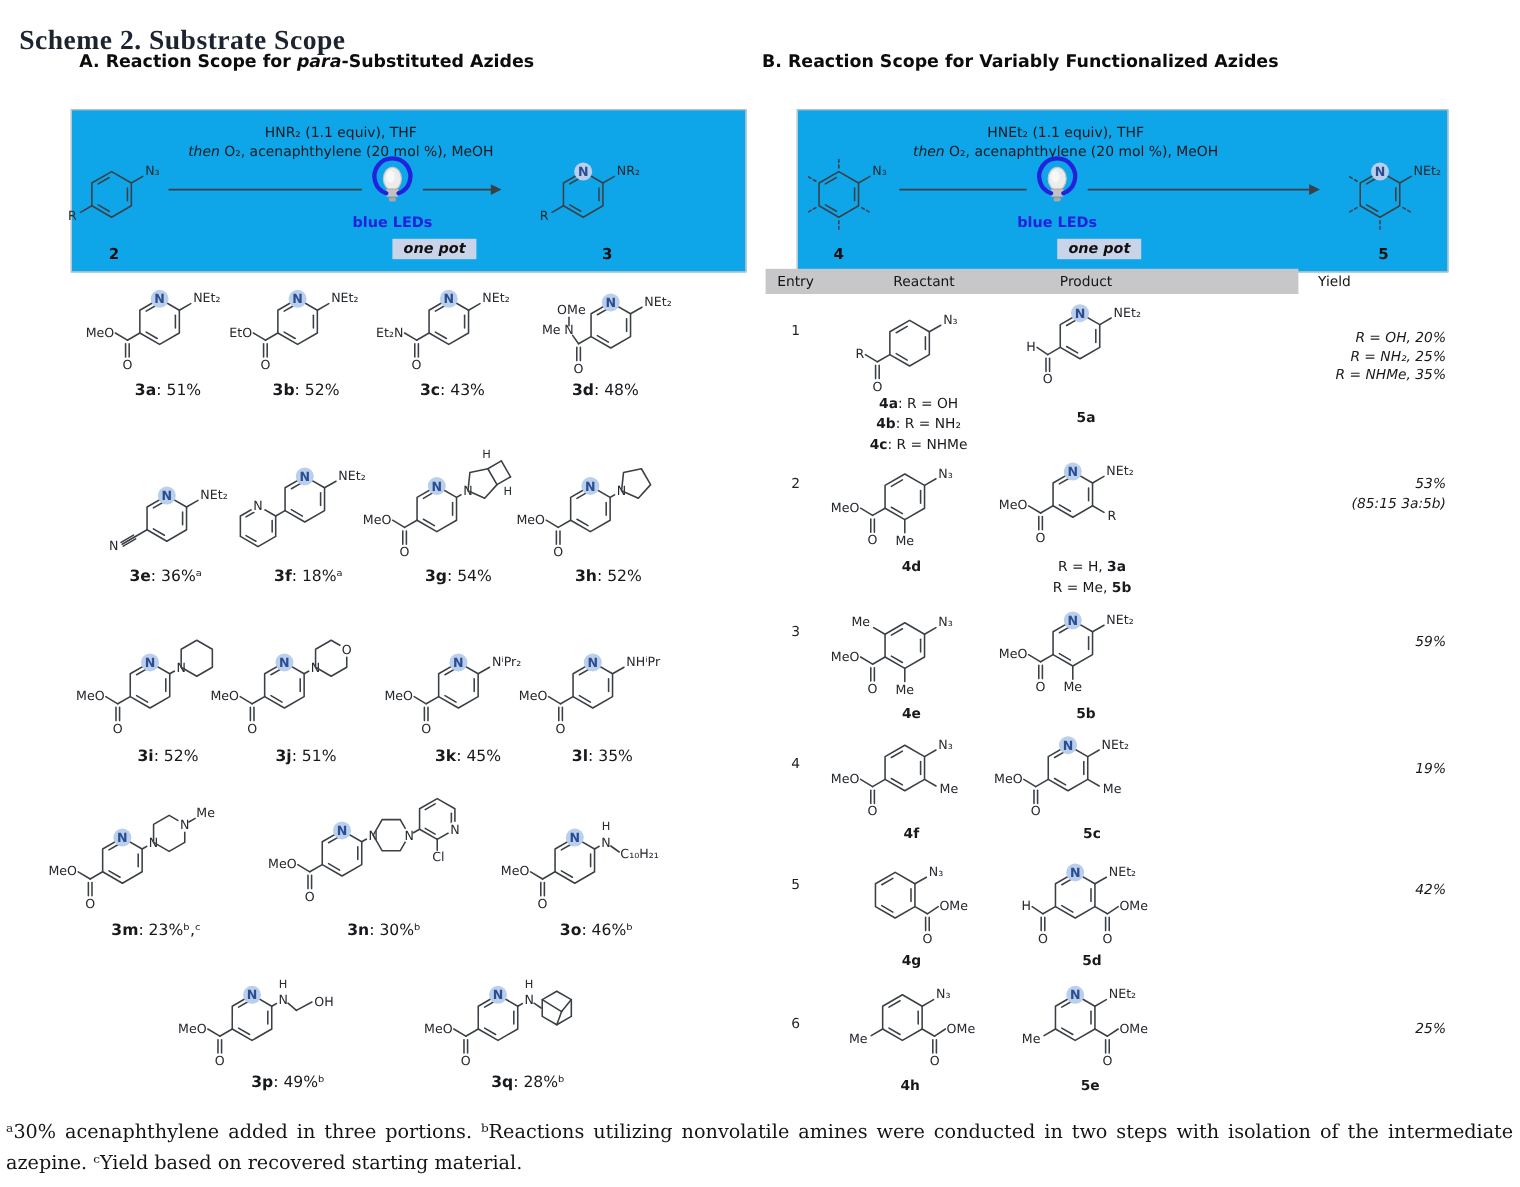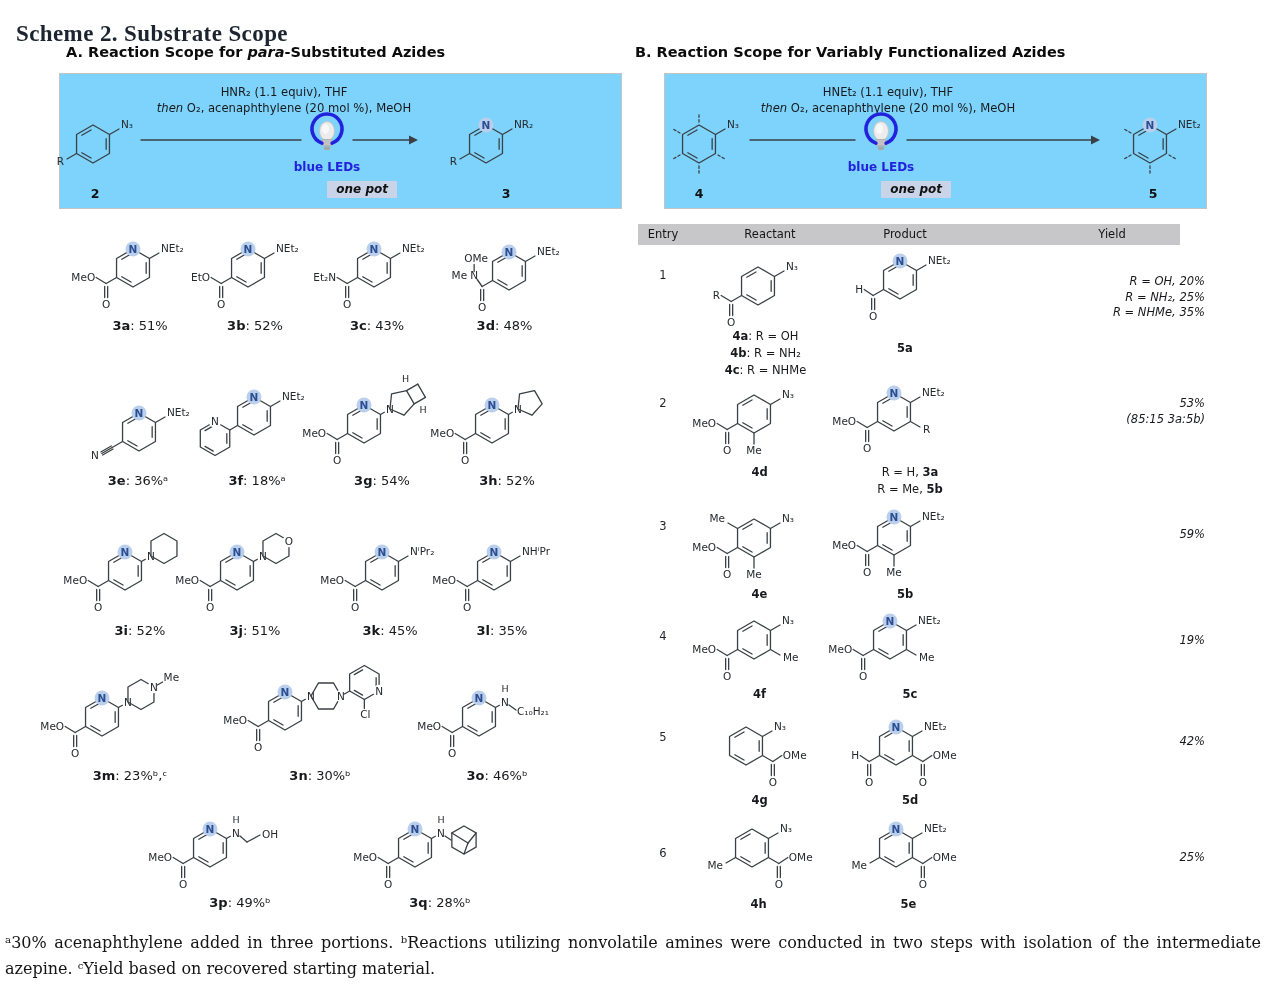--- a/index.html
+++ b/index.html
@@ -3,21 +3,21 @@
 <meta charset="utf-8">
 <style>
   html,body{margin:0;padding:0;background:#fff;}
   #page{position:relative;width:1267px;height:989px;background:#fff;overflow:hidden;
         font-family:"DejaVu Sans","Liberation Sans",sans-serif;color:#1e2126;}
   .abs{position:absolute;}
   .title{font-family:"Liberation Serif","DejaVu Serif",serif;font-weight:700;font-size:23px;
          letter-spacing:.4px;color:#1c2430;}
   .phead{font-size:14.5px;font-weight:700;color:#0c0c0c;}
   .phead .it{font-style:italic;}
-  .sbox{border:1.4px solid #c4c4c4;background:#7dd3fc;}
+  .sbox{border:1.4px solid #c4c4c4;background:#0ea5e9;margin-top:18px;}
   .cond{font-size:11.6px;text-align:center;line-height:16px;color:#17191c;}
   .cond .it{font-style:italic;}
   .leds{font-size:12px;font-weight:700;text-align:center;}
   .pot-wrap{text-align:right;}
   .pot{display:inline-block;font-size:12px;font-weight:700;font-style:italic;
        padding:1px 9px 2px 9px;color:#101010;}
   .mol-cap{font-size:12.5px;font-weight:700;text-align:center;color:#111;}
   .cmpd-cap{font-size:13px;text-align:center;color:#17191c;white-space:nowrap;}
   .cmpd-cap .bb, .rich .bb{font-weight:700;}
   .rich{font-size:11.5px;line-height:17px;text-align:center;color:#17191c;}
@@ -550,21 +550,21 @@
             <line x1="44.6532124826824" y1="68.5" x2="44.6532124826824" y2="79.5" stroke="#3b4046" stroke-width="1.3" stroke-linecap="round"></line>
             <text x="43.1532124826824" y="89.5" text-anchor="middle" font-size="10.5" fill="#26292e">O</text>
             <line x1="33.1532124826824" y1="59.5" x2="43.1532124826824" y2="65.5" stroke="#3b4046" stroke-width="1.3" stroke-linecap="round"></line>
             <text x="32.1532124826824" y="62.5" text-anchor="end" font-size="10.5" fill="#26292e">MeO</text>
           </g>
         </svg>
         <div class="cmpd-cap"><span class="bb">3q</span><span>: 28%ᵇ</span></div>
       </div>
     </div>
 
-  <div class="abs tbar" id="table-bar" style="left: 638px; top: 224px; width: 542px; background: rgb(199, 199, 201);">
+  <div class="abs tbar" id="table-bar" style="left: 638px; top: 224px; width: 444px; background: rgb(199, 199, 201);">
     <span style="left:25px;">Entry</span>
     <span style="left:132px;">Reactant</span>
     <span style="left:267px;">Product</span>
     <span style="left:474px;">Yield</span>
   </div>
 
   <div id="table-body" class="abs" style="left:0;top:0;">
       <div class="abs entry-num" style="left: 645px; top: 268px; width: 36px;">1</div>
       <div class="abs" style="left: 688px; top: 248px; width: 155px;">
         <svg width="155" height="80">

